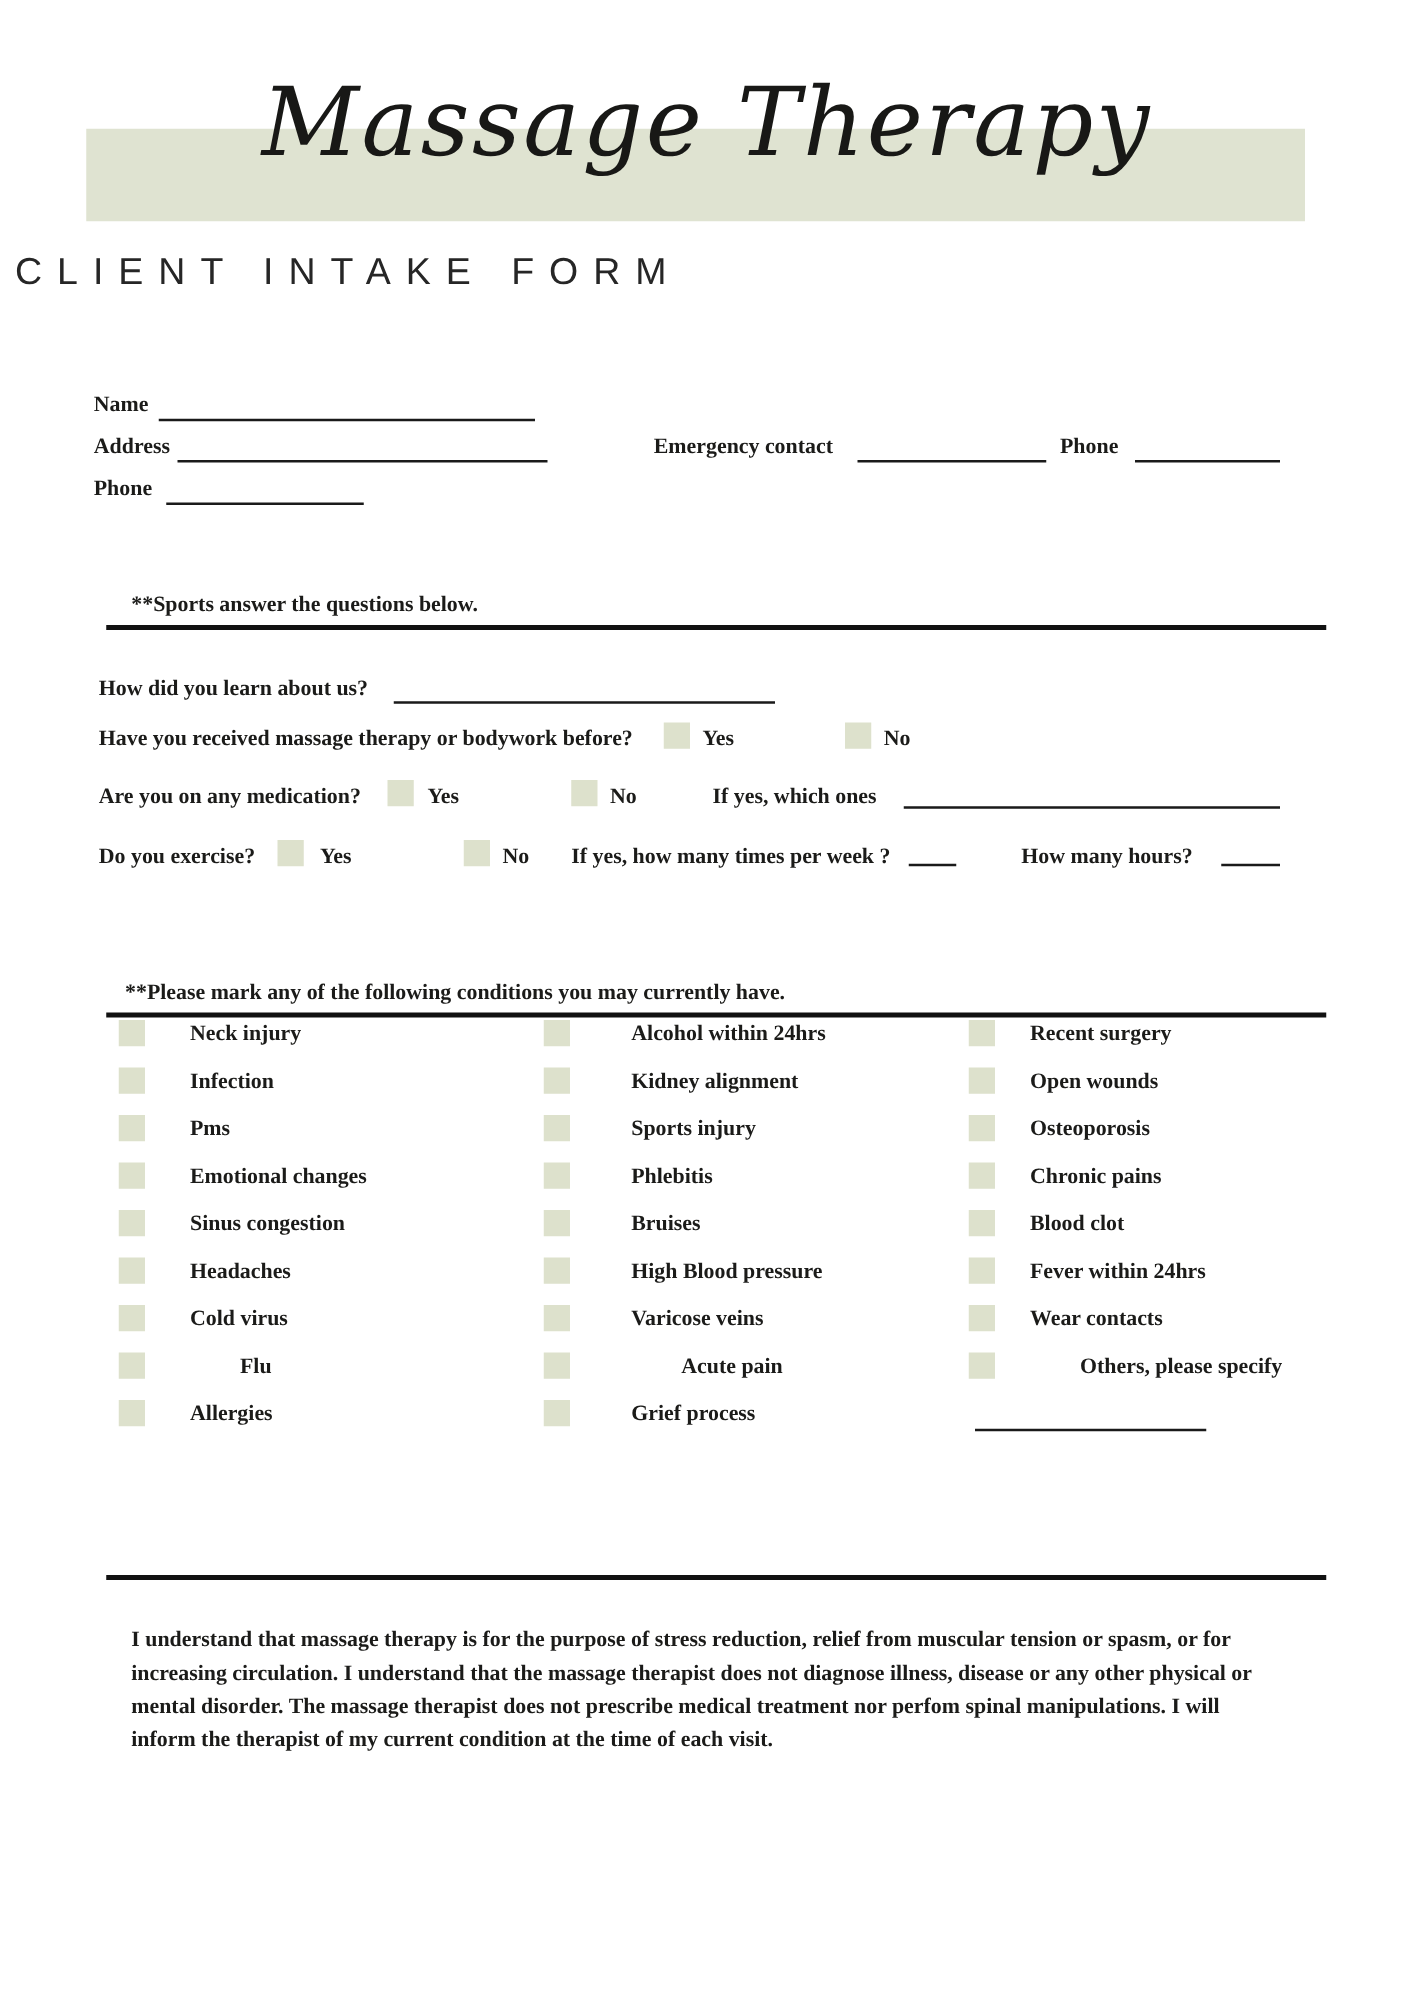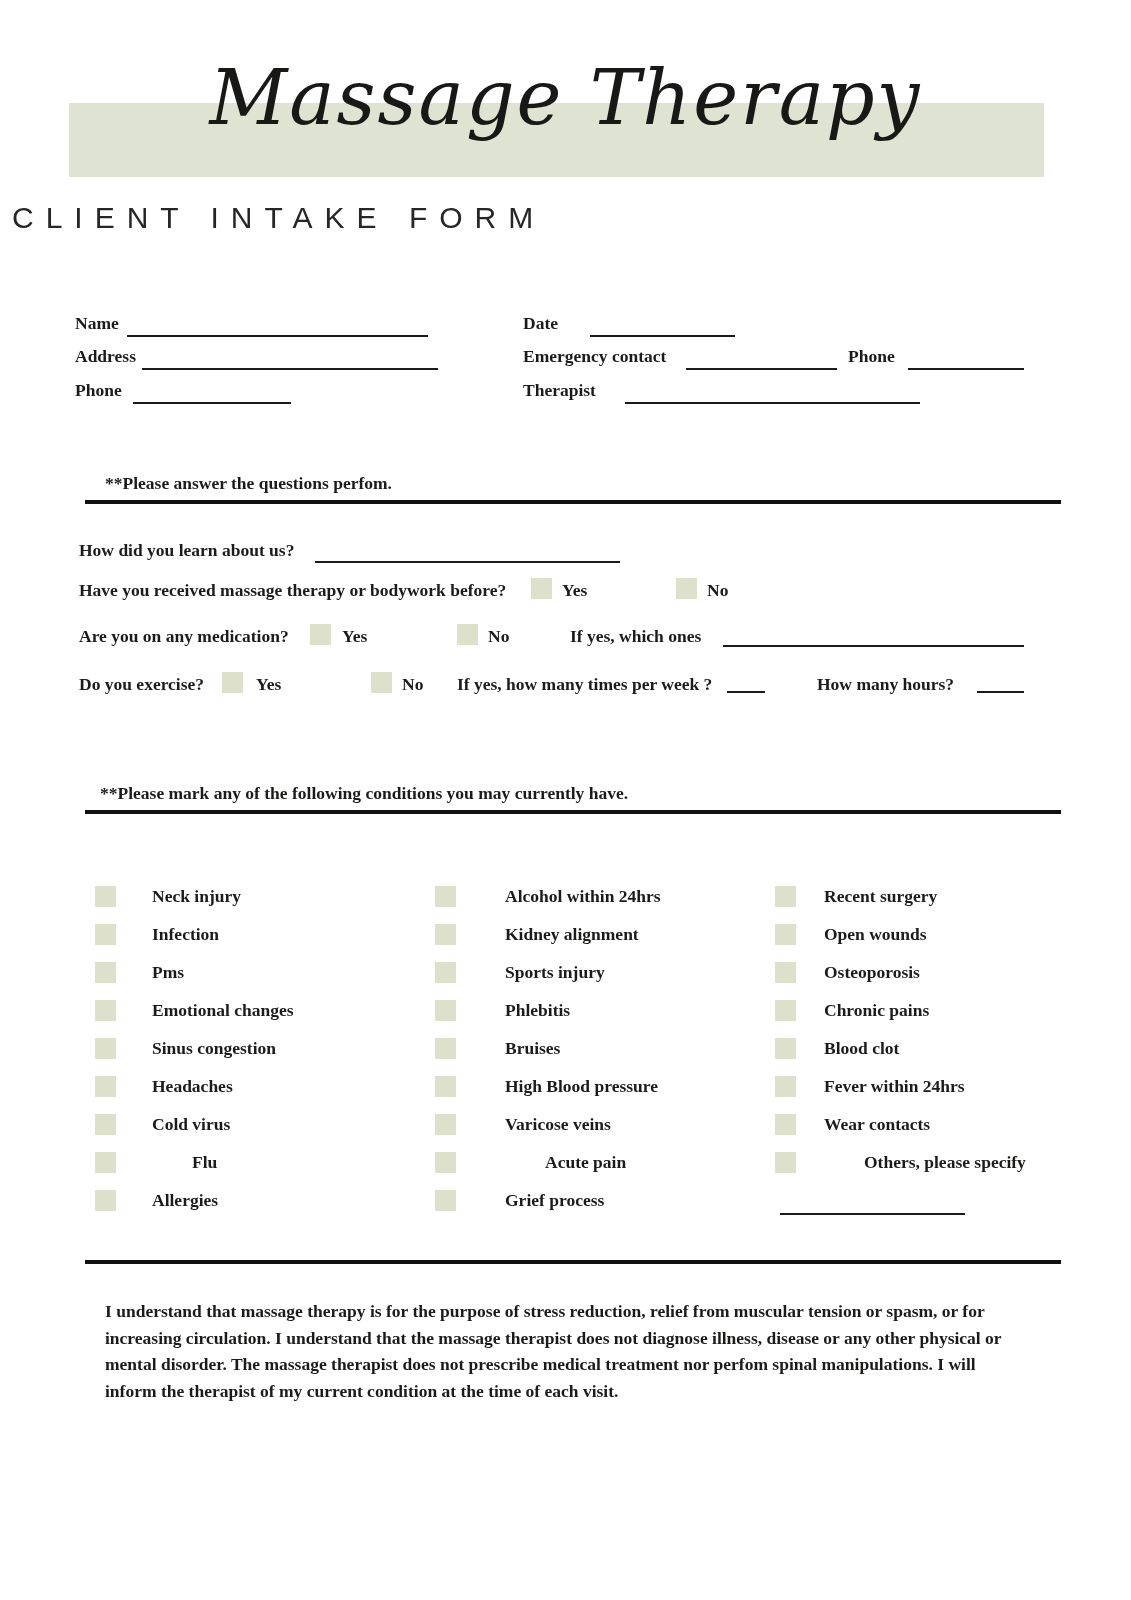--- a/index.html
+++ b/index.html
@@ -68,21 +68,21 @@
     white-space: nowrap;
   }
   .cb {
     position: absolute;
     width: 21px; height: 21px;
     background: #dde1cc;
     display: inline-block;
   }
 
   
-  .cond-grid { position: absolute; left: 0; top: 886px; width: 952px; height: 360px; }
+  .cond-grid { position: absolute; left: 0; top: 816px; width: 952px; height: 360px; }
   .cond { position: absolute; height: 24px; display: flex; align-items: flex-start; }
   .cond .box { width: 21px; height: 21px; background: #dde1cc; flex: 0 0 auto; }
   .cond .lbl { font-size: 17.5px; white-space: nowrap; line-height: 21px; }
   .col1 { left: 95px; }  .col1 .lbl { margin-left: 36px; }
   .col2 { left: 435px; } .col2 .lbl { margin-left: 49px; }
   .col3 { left: 775px; } .col3 .lbl { margin-left: 28px; }
   .r0 { top: 0px; }   .r1 { top: 38px; }  .r2 { top: 76px; justify-content: center; }
   .r3 { top: 114px; } .r4 { top: 152px; } .r5 { top: 190px; }
   .r6 { top: 228px; } .r7 { top: 266px; gap: 40px; } .r8 { top: 304px; }
 
@@ -110,36 +110,28 @@
   </div>
   <div class="row" style="left:0; top:313px; width:1131px">
     <span style="left:75px">Name</span>
     <span class="fill-line" style="left:127px; top:22px; width:301px; position:absolute"></span>
   </div>
   <div class="row" style="left:0; top:380px; width:1131px">
     <span style="left:75px">Phone</span>
     <span class="fill-line" style="left:133px; top:22px; width:158px; position:absolute"></span>
   </div>
 
-  <div class="row" style="left:0; top:313px; width:1131px">
-    <span style="left:523px">Date</span>
-    <span class="fill-line" style="left:590px; top:22px; width:145px; position:absolute"></span>
-  </div>
   <div class="row" style="left:0; top:346px; width:1131px">
     <span style="left:523px">Emergency contact</span>
     <span class="fill-line" style="left:686px; top:22px; width:151px; position:absolute"></span>
     <span style="left:848px">Phone</span>
     <span class="fill-line" style="left:908px; top:22px; width:116px; position:absolute"></span>
   </div>
-  <div class="row" style="left:0; top:380px; width:1131px">
-    <span style="left:523px">Therapist</span>
-    <span class="fill-line" style="left:625px; top:22px; width:295px; position:absolute"></span>
-  </div>
-
-  <div class="sec-head" style="top:473px">**Please answer the questions perfom.</div>
+
+  <div class="sec-head" style="top:473px">**Sports answer the questions below.</div>
   <div class="rule" style="top:500px"></div>
 
   <div class="row" style="left:0; top:540px; width:1050px">
     <span style="left:79px">How did you learn about us?</span>
     <span class="fill-line" style="left:315px; top:21px; width:305px; position:absolute"></span>
   </div>
 
   <div class="row" style="left:0; top:580px; width:1131px">
     <span style="left:79px">Have you received massage therapy or bodywork before?</span>
     <span class="cb" style="left:531px; top:-2px"></span>

